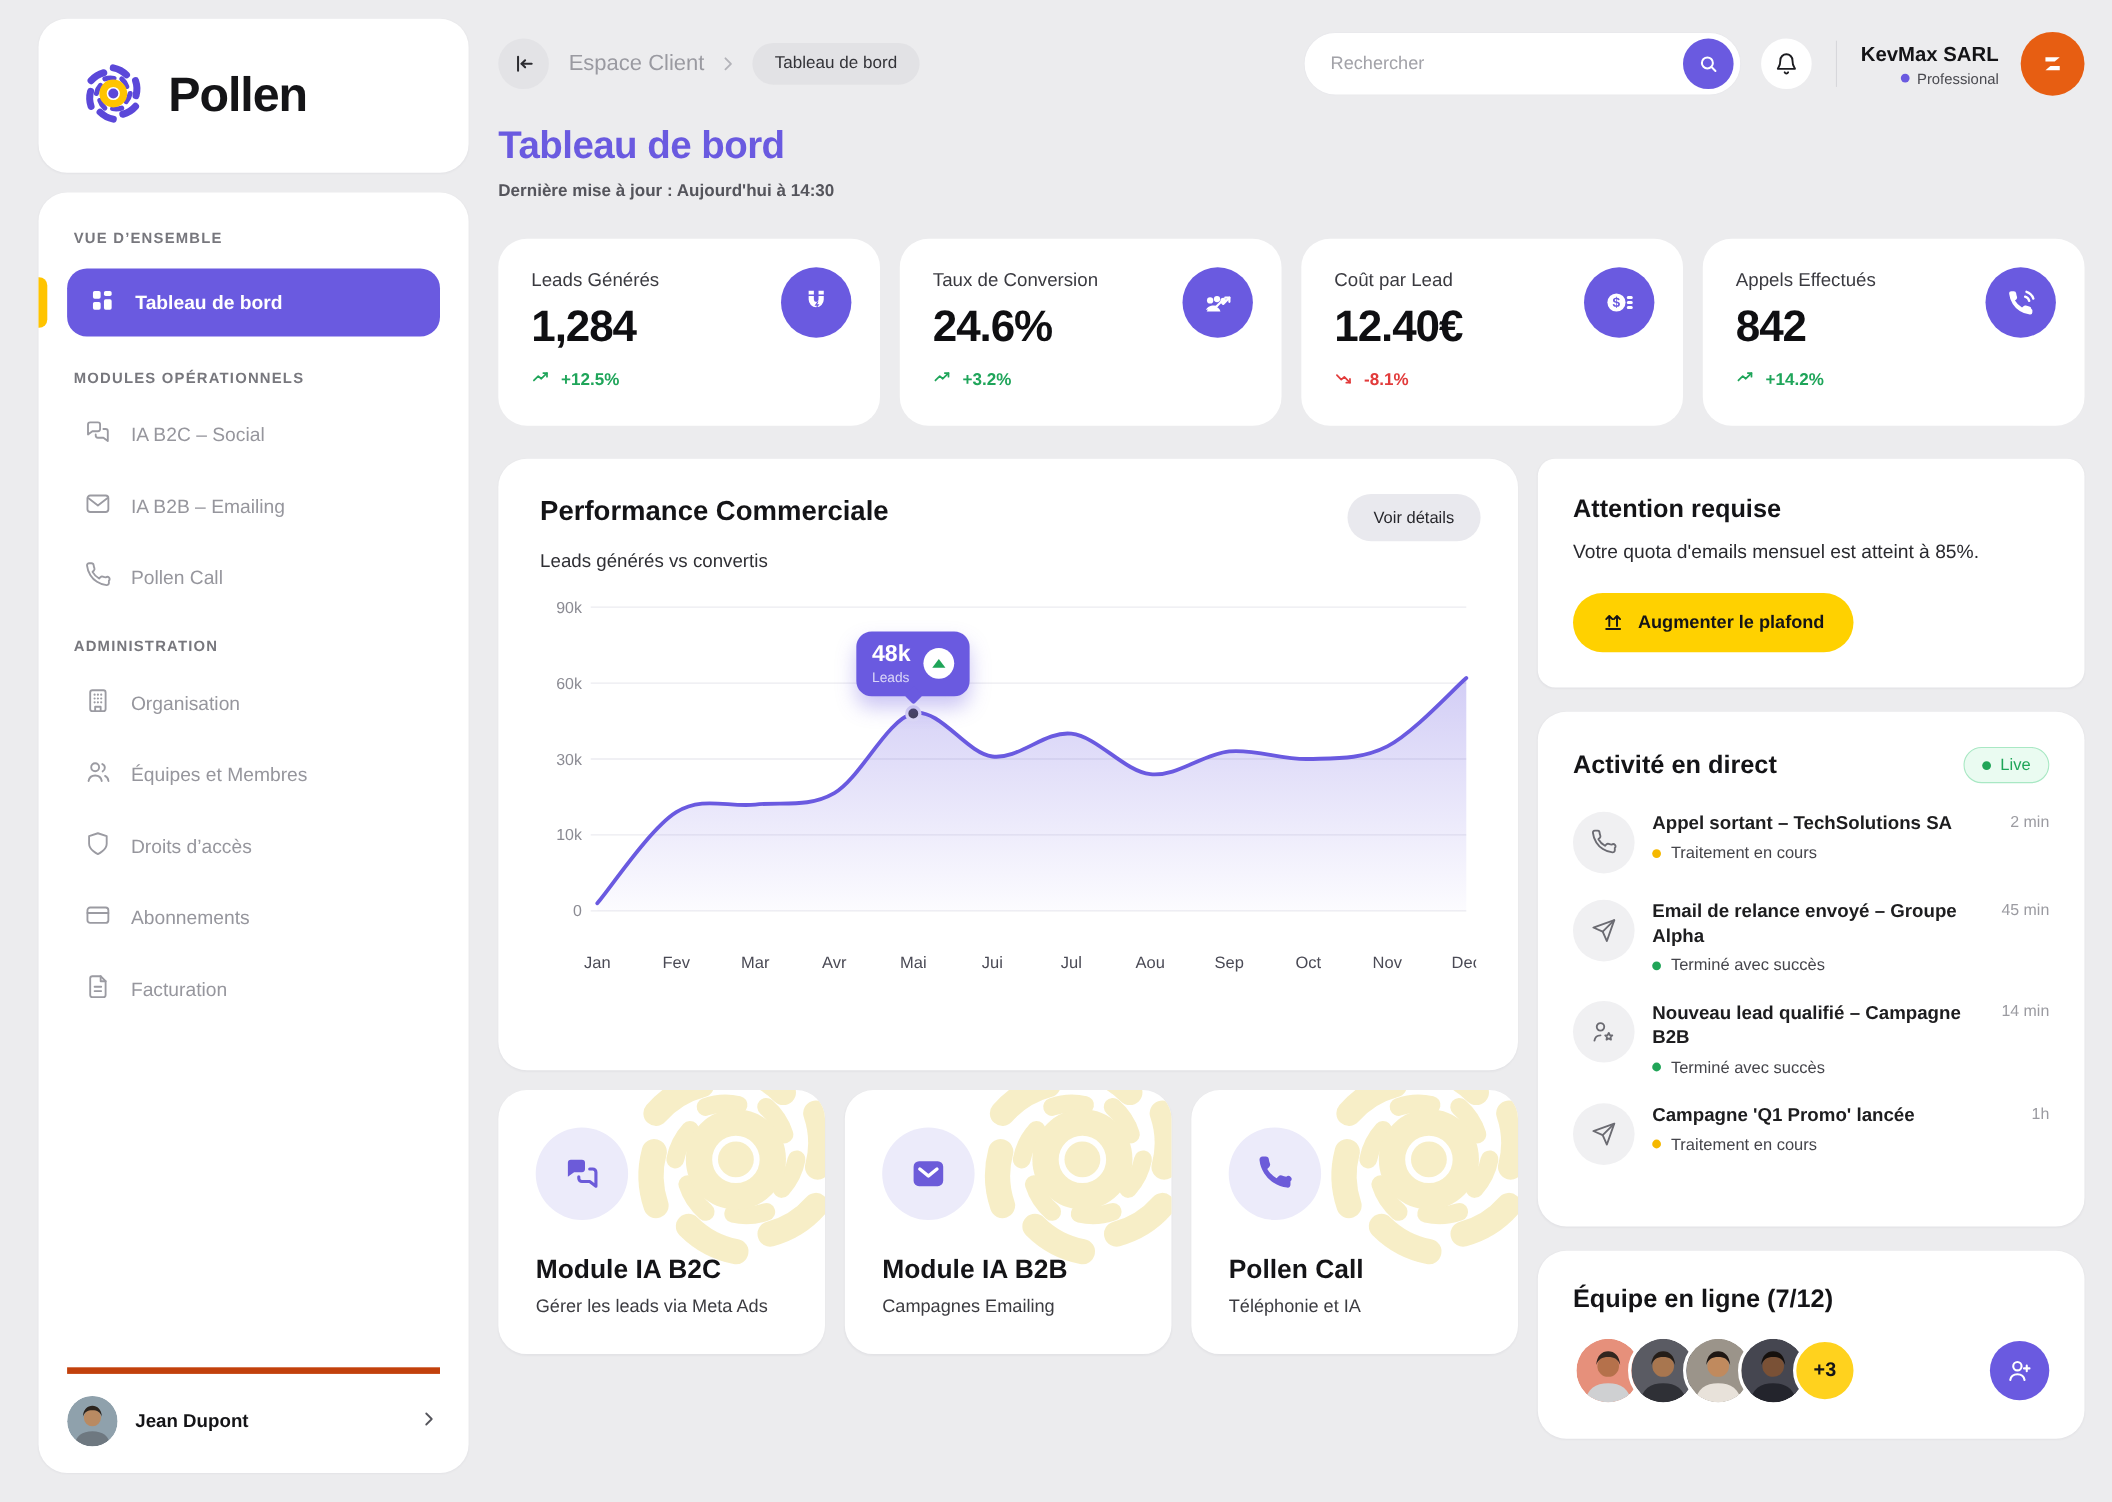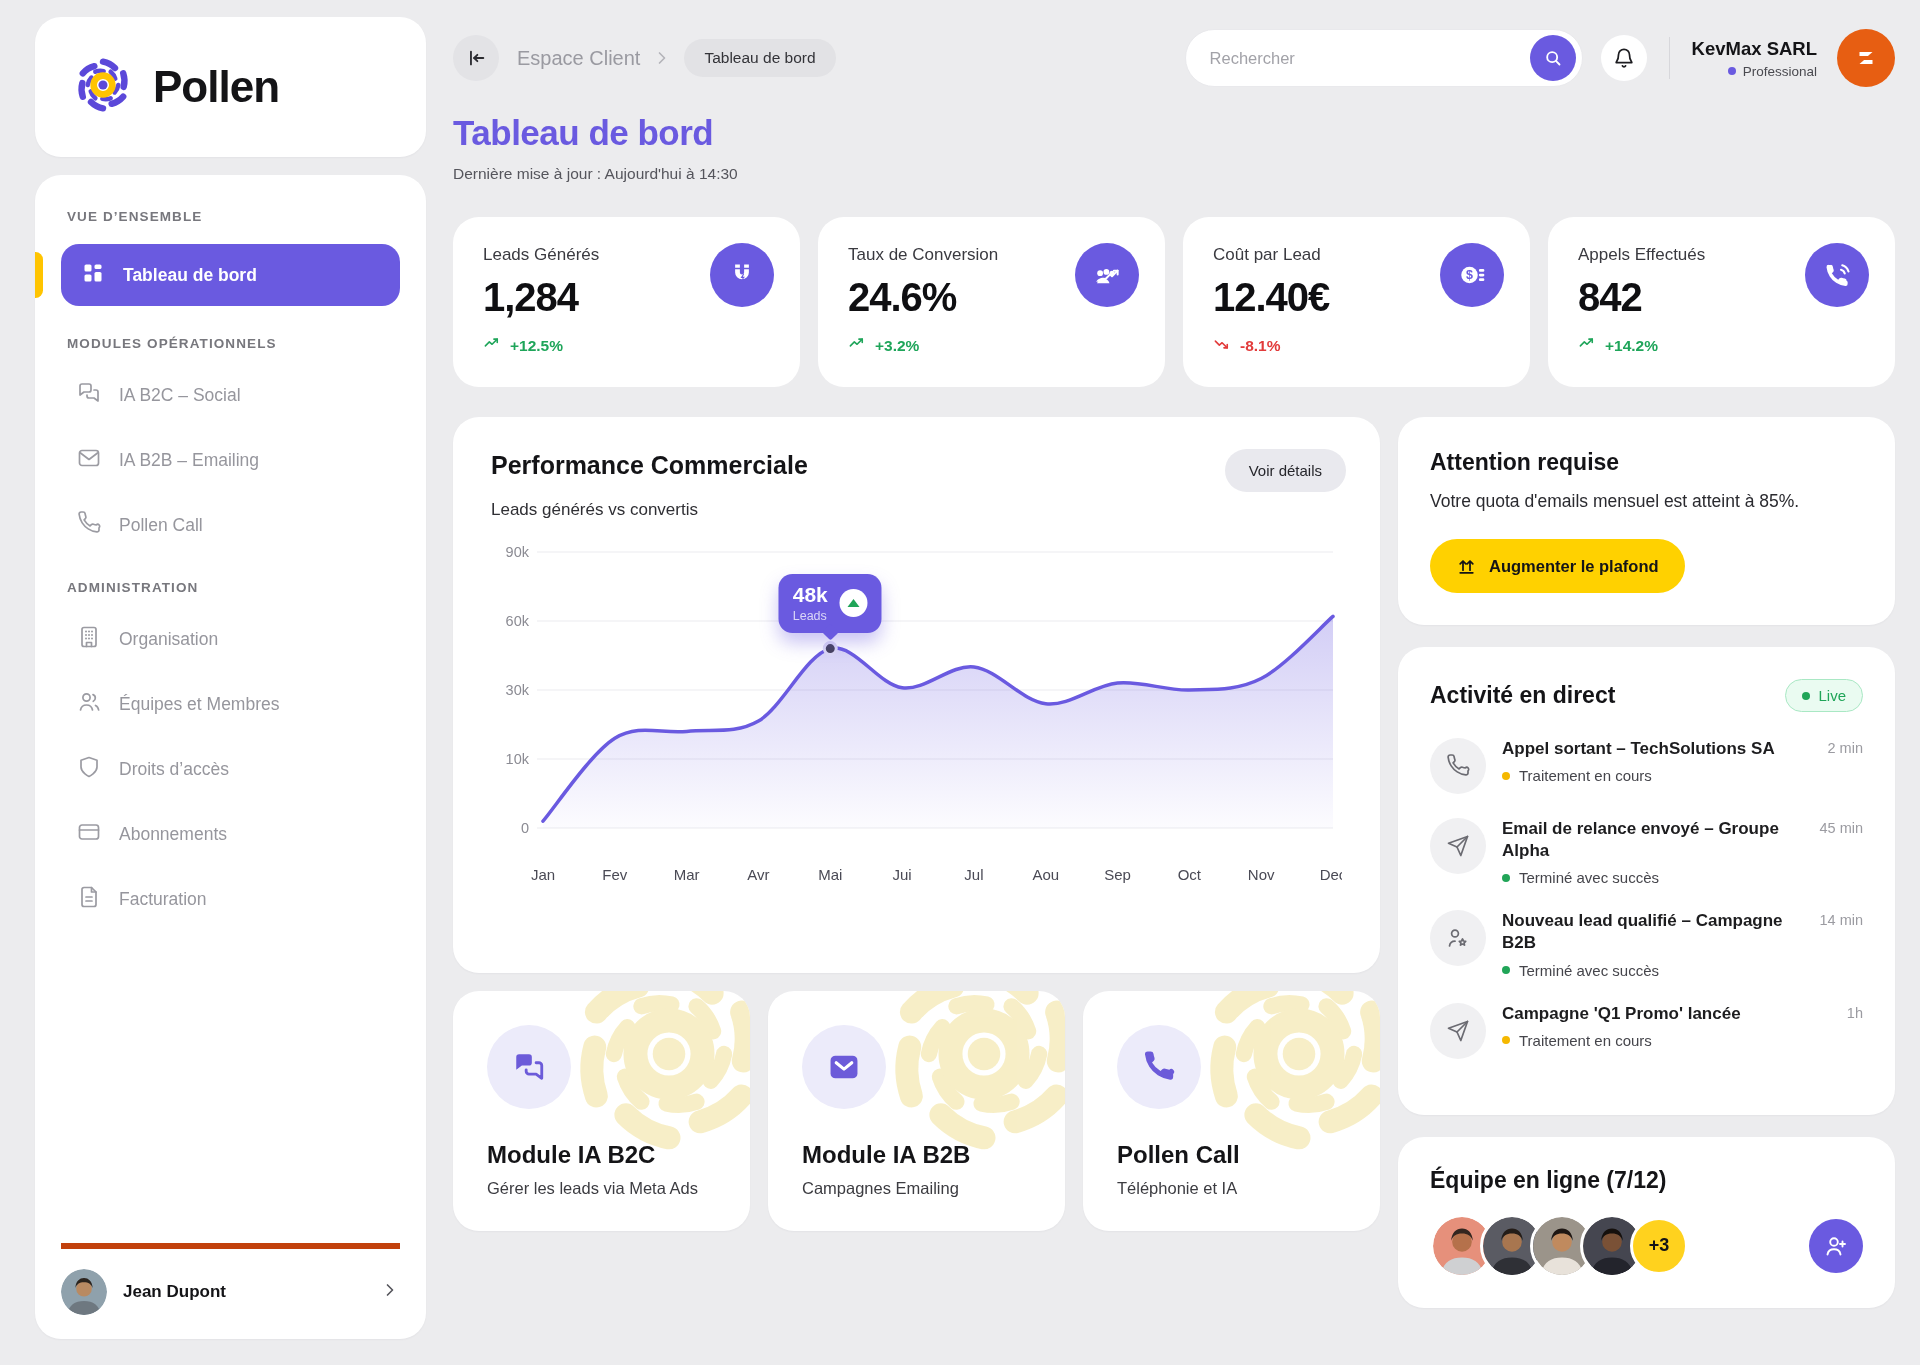--- a/index.html
+++ b/index.html
@@ -41,21 +41,21 @@
   .v-div{ width:1px; height:42px; background:#D7D7DB; margin:0 22px; }
   .company{ text-align:right; }
   .company .cname{ font-size:18.5px; font-weight:800; }
   .company .plan{ margin-top:4px; font-size:13.5px; color:#4A4A50; display:flex; align-items:center; justify-content:flex-end; gap:7px;}
   .dot{ width:8px; height:8px; border-radius:50%; display:inline-block; }
   .dot-purple{ background:#6A5AE0; } .dot-green{ background:#21A558; }
   .org-avatar{ width:58px; height:58px; border-radius:50%; background:#E75E12; margin-left:20px; display:flex; align-items:center; justify-content:center; cursor:pointer; border:none;}
 
   .title-row{ display:flex; align-items:flex-start; margin-top:24px; }
   h1{ font-size:35px; font-weight:800; color:#6A5AE0; letter-spacing:-.5px;}
-  .updated{ margin-top:12px; font-size:15.5px; color:#55555C; }
+  .updated{ margin-top:12px; font-size:15.5px; color:#55555C;font-weight:bold; }
   .title-right{ margin-left:auto; display:flex; align-items:center; gap:18px; margin-top:6px;}
   .period-label{ font-size:17px; font-weight:600; color:#2B2B30;}
   .select-pill{ width:258px; height:56px; background:#fff; border-radius:16px; border:1px solid #ECECEF; display:flex; align-items:center; justify-content:space-between; padding:0 20px; font-size:16px; color:#26262B; cursor:pointer;}
   .action-btn{ height:56px; border:none; border-radius:999px; background:#6A5AE0; color:#fff; font-size:16px; font-weight:600; display:flex; align-items:center; gap:12px; padding:0 28px; cursor:pointer; box-shadow:0 10px 20px rgba(106,90,224,.3); font-family:inherit;}
 
   
   .kpi-row{ margin-top:34px; display:grid; grid-template-columns:repeat(4,1fr); gap:18px; }
   .kpi-card{ height:170px; border-radius:26px; background:#fff; position:relative; padding:28px 30px; }
   .kpi-label{ font-size:17px; color:#3A3A40; }
   .kpi-value{ font-size:40px; font-weight:800; letter-spacing:-1px; margin-top:10px; color:#0F0F12;}
@@ -80,21 +80,21 @@
   .tri-up{ width:0;height:0;border-left:6px solid transparent;border-right:6px solid transparent;border-bottom:8px solid #1FA558;}
   .tooltip .notch{ position:absolute; left:50%; bottom:-5px; width:12px; height:12px; background:#6A5AE0; transform:translateX(-50%) rotate(45deg); border-radius:2px;}
 
   .modules-row{ margin-top:18px; display:grid; grid-template-columns:repeat(3,1fr); gap:18px;}
   .module-card{ height:240px; border-radius:26px; background:#fff; position:relative; overflow:hidden; padding:34px; cursor:pointer;}
   .module-card .watermark{ position:absolute; right:-34px; top:-52px; opacity:.95; }
   .module-icon{ width:84px; height:84px; border-radius:50%; background:#ECEBFA; display:flex; align-items:center; justify-content:center; position:relative;}
   .module-title{ font-size:24px; font-weight:800; margin-top:32px; position:relative;}
   .module-sub{ font-size:16.5px; color:#3C3C41; margin-top:10px; position:relative;}
 
-  .alert-card{ padding:32px; }
+  .alert-card{ padding:32px;border-radius:16px; }
   .alert-card h3, .activity-card h3, .team-card h3{ font-size:23px; font-weight:800; }
   .alert-msg{ margin-top:12px; font-size:17.5px; line-height:1.55; color:#2A2A2F; max-width:430px;}
   .raise-btn{ margin-top:24px; height:54px; border:none; border-radius:999px; background:#FFD100; font-size:16.5px; font-weight:600; color:#141417; display:flex; align-items:center; gap:12px; padding:0 26px; cursor:pointer; font-family:inherit;}
 
   .activity-card{ margin-top:22px; padding:32px; }
   .activity-head{ display:flex; align-items:center; justify-content:space-between; margin-bottom:26px;}
   .live-pill{ display:flex; align-items:center; gap:8px; border:1.5px solid #A9E8C4; background:#EAFBF1; color:#1FA558; font-size:15px; border-radius:999px; padding:7px 16px;}
   .act-item{ display:flex; gap:16px; margin-bottom:24px;}
   .act-icon{ flex:0 0 56px; width:56px; height:56px; border-radius:50%; background:#F0F0F2; display:flex; align-items:center; justify-content:center; color:#6B6B72;}
   .act-body{ flex:1; }

